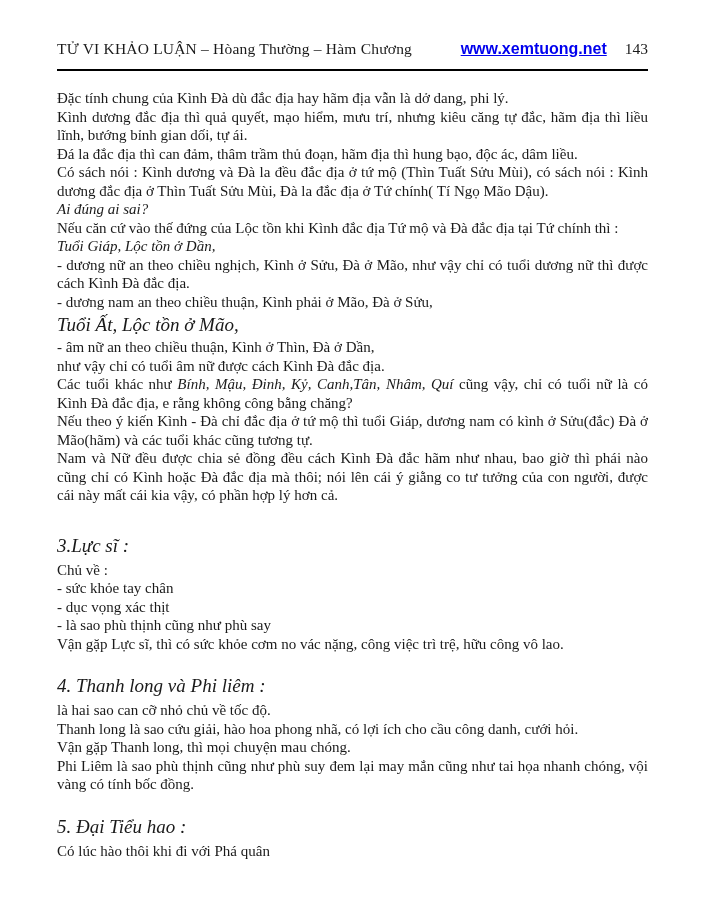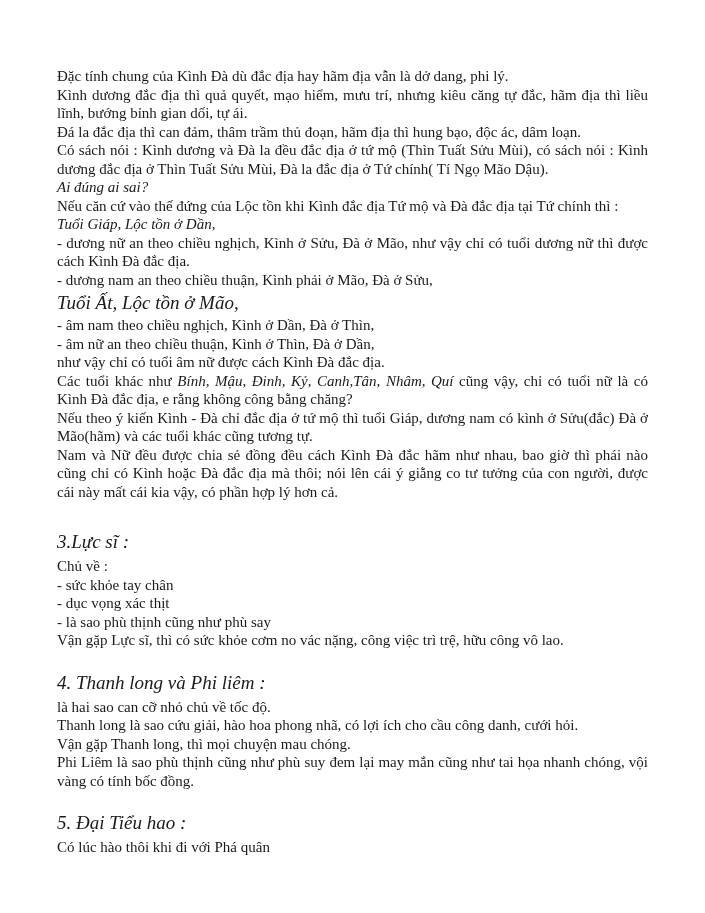--- a/index.html
+++ b/index.html
@@ -38,21 +38,21 @@
   .site-link {
     font-family: "Liberation Sans", "DejaVu Sans", sans-serif;
     font-weight: bold;
     font-size: 16px;
     color: #0000ee;
     text-decoration: underline;
     white-space: nowrap;
   }
   .page-number { font-size: 15.5px; }
   
-  .content { padding-top: 27px; }
+  .content { padding-top: 18px; }
   .content p {
     margin: 0;
     font-size: 15px;
     line-height: 18.5px;
     text-align: justify;
   }
   .it { font-style: italic; }
   .heading-lg {
     font-style: italic;
     font-size: 19px !important;
@@ -63,35 +63,41 @@
   .section { margin-top: 28px; }
   .section-4 { margin-top: 20px; }
   .section-5 { margin-top: 20px; }
   .section .heading-lg { margin-bottom: 3px !important; }
 </style>
 </head>
 <body>
 
 <div class="page">
 
+  <div class="page-header">
+    <span class="header-title">TỬ VI KHẢO LUẬN – Hòang Thường – Hàm Chương</span>
+    <span class="header-right">
+      <a href="#" class="site-link">www.xemtuong.net</a>
+      <span class="page-number">143</span>
+    </span>
+  </div>
 
   <div class="content">
 
     <div>
       <p>Đặc tính chung của Kình Đà dù  đắc địa hay hãm địa vẫn là dở dang, phi lý.</p>
       <p>Kình dương  đắc địa thì quả quyết, mạo hiểm, mưu trí, nhưng kiêu căng tự đắc, hãm địa thì liều lĩnh, bướng bỉnh gian dối, tự ái.</p>
-      <p>Đá la  đắc địa thì can đảm, thâm trầm thủ đoạn, hãm địa thì hung bạo, độc ác, dâm loạn.</p>
+      <p>Đá la  đắc địa thì can đảm, thâm trầm thủ đoạn, hãm địa thì hung bạo, độc ác, dâm liều.</p>
       <p>Có sách nói : Kình dương và Đà la đều  đắc địa ở tứ mộ (Thìn Tuất Sửu Mùi), có sách nói : Kình dương  đắc địa ở Thìn Tuất Sửu Mùi, Đà la  đắc địa ở Tứ chính( Tí Ngọ Mão Dậu).</p>
       <p class="it">Ai đúng ai sai?</p>
       <p>Nếu căn cứ vào thế đứng của Lộc tồn khi Kình  đắc địa Tứ mộ và Đà  đắc địa tại Tứ chính thì :</p>
       <p class="it">Tuổi Giáp, Lộc tồn ở Dần,</p>
       <p>- dương nữ an theo chiều nghịch, Kình ở  Sửu, Đà ở Mão, như vậy chỉ có tuổi dương nữ thì được cách Kình Đà  đắc địa.</p>
       <p>- dương nam an theo chiều thuận, Kình phải ở Mão, Đà ở Sửu,</p>
       <p class="heading-lg">Tuổi Ất, Lộc tồn ở Mão,</p>
-      <p>- âm nam theo chiều nghịch, Kình ở Dần, Đà ở Thìn,</p>
       <p>- âm nữ an theo chiều thuận, Kình ở Thìn, Đà ở Dần,</p>
       <p>như vậy chỉ có tuổi âm nữ được cách Kình Đà  đắc địa.</p>
       <p><span>Các tuổi khác như </span><span class="it">Bính, Mậu, Đinh, Kỷ, Canh,Tân, Nhâm, Quí</span><span> cũng vậy, chỉ có tuổi nữ là có Kình Đà  đắc địa, e rằng không công bằng chăng?</span></p>
       <p>Nếu theo ý kiến Kình - Đà chỉ  đắc địa ở tứ mộ thì tuổi Giáp, dương nam có kình ở Sửu(đắc) Đà ở Mão(hãm) và các tuổi khác cũng tương tự.</p>
       <p>Nam và Nữ đều được chia sẻ đồng đều cách Kình Đà đắc hãm như nhau, bao giờ thì phái nào cũng chỉ có Kình hoặc Đà  đắc địa mà thôi; nói lên cái ý giằng co tư tưởng của con người, được cái này mất cái kia vậy, có phần hợp lý hơn cả.</p>
     </div>
 
     <div class="section">
       <p class="heading-lg">3.Lực sĩ :</p>
       <p>Chủ về :</p>

